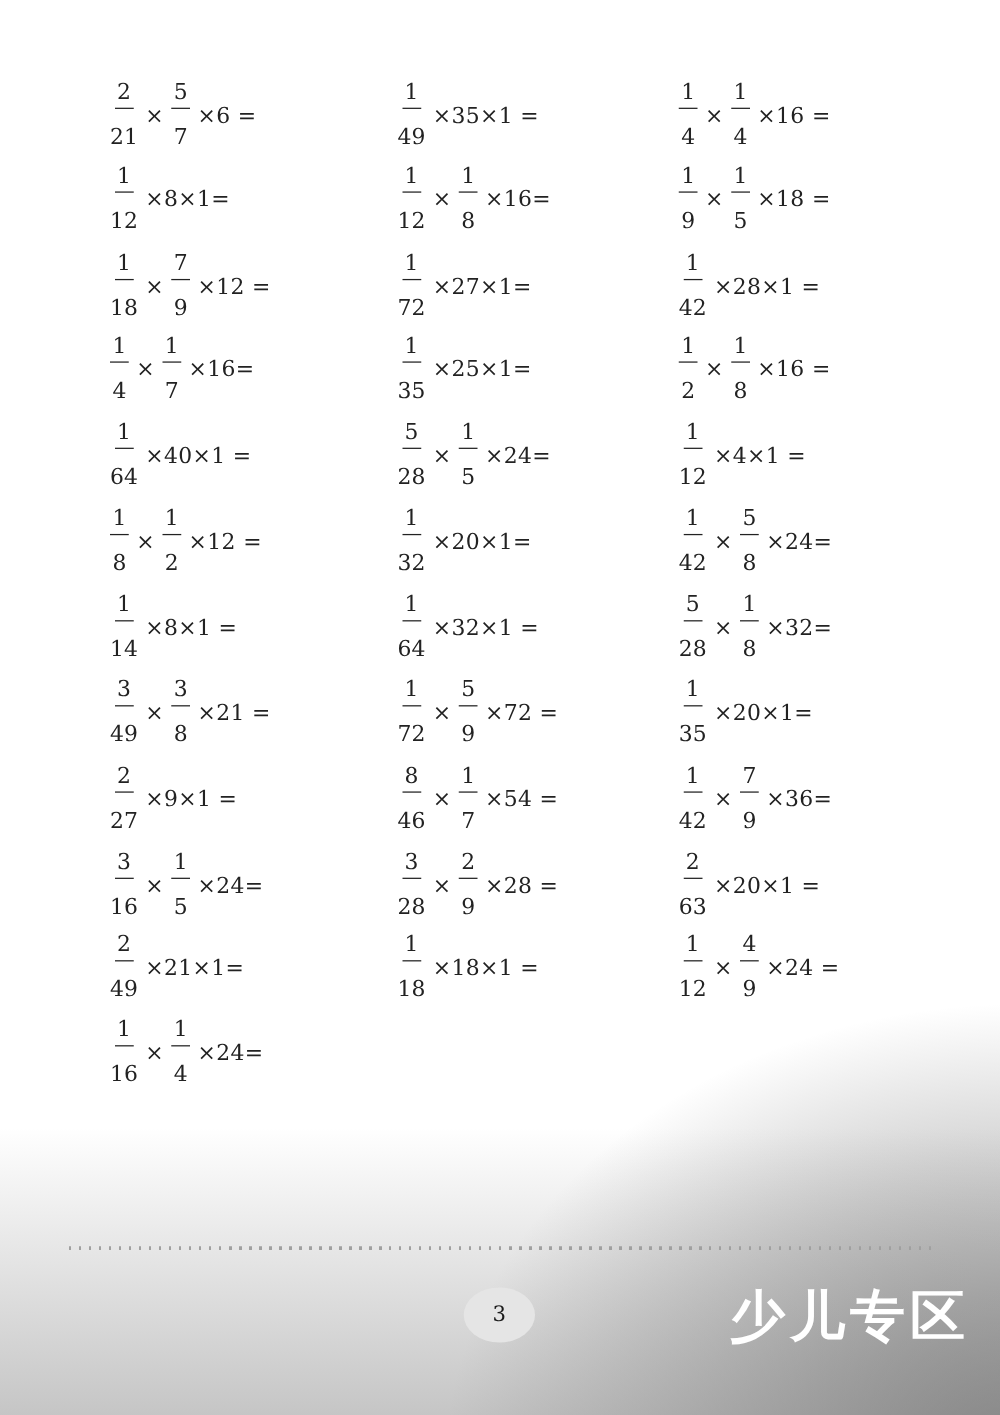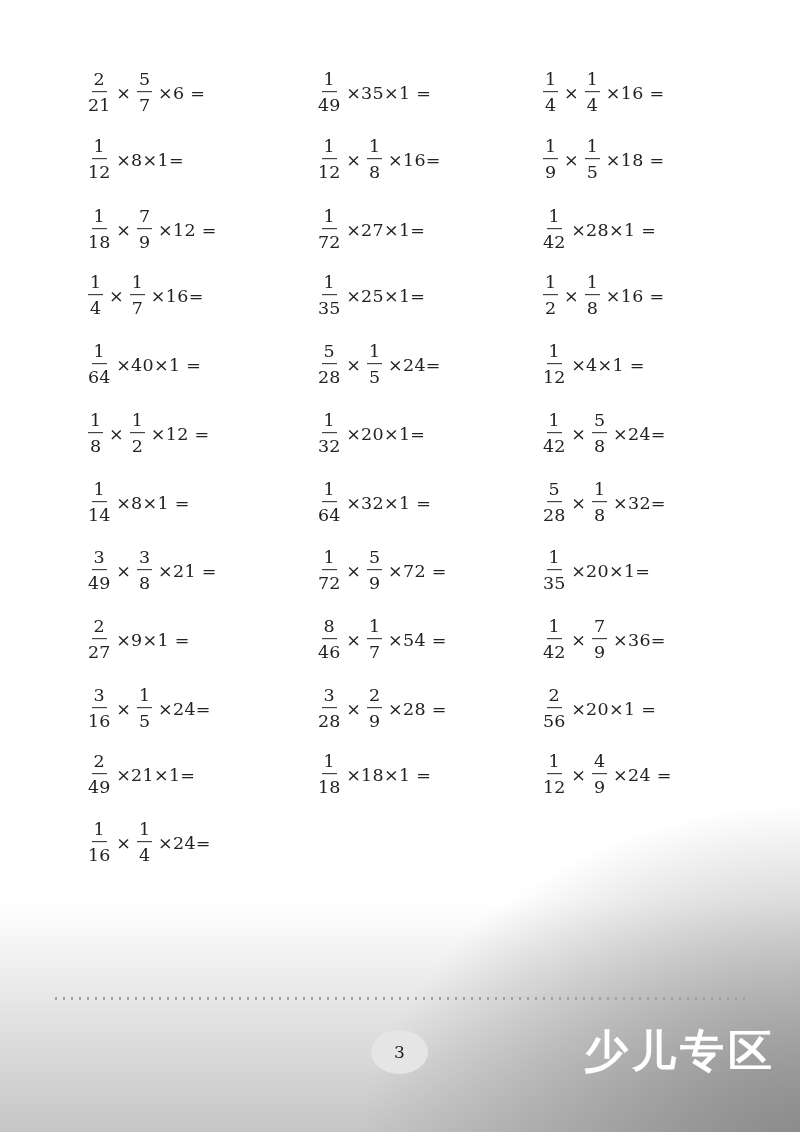--- a/index.html
+++ b/index.html
@@ -21,36 +21,36 @@
     transform:translateY(-50%);
     font-size:17.5px;
     color:#222222;
     white-space:nowrap;
   }
   .frac{
     display:inline-flex;flex-direction:column;align-items:center;
     line-height:1.12;
   }
   .num{padding:0 2px 1.5px;border-bottom:1.4px solid #222222;}
-  .den{padding-top:4px;}
+  .den{padding-top:14px;}
   .optext{white-space:pre;letter-spacing:.3px;}
   .divider{
     position:absolute;left:55px;top:997px;width:690px;height:3px;
     background:repeating-linear-gradient(90deg,#a0a0a0 0 2.2px,transparent 2.2px 8px);
   }
   .page-badge{
     position:absolute;left:371px;top:1030px;width:57px;height:44px;
     background:#e5e5e5;border-radius:50% 50%;
     display:flex;align-items:center;justify-content:center;
     font-size:17px;color:#1c1c1c;
   }
   .watermark{
     position:absolute;right:24px;top:1030px;
     text-align:left;color:#ffffff;
-    font-family:Liberation Mono, monospace;
+    font-family:Liberation Serif, serif;
     font-weight:bold;
   }
   .wm-brand{font-size:44px;line-height:1.1;letter-spacing:4px;}
   .wm-site{font-size:30px;line-height:1.1;letter-spacing:.5px;margin-top:4px;}
 </style>
 </head>
 <body>
 
 <div class="sheet">
 
@@ -339,21 +339,21 @@
         <span class="optext"> × </span>
         <span class="frac">
           <span class="num">2</span>
           <span class="den">9</span>
         </span>
         <span class="optext"> ×28 =</span>
       </div>
       <div class="cell" style="left: 543px; top: 709px;">
         <span class="frac">
           <span class="num">2</span>
-          <span class="den">56</span>
+          <span class="den">63</span>
         </span>
         <span class="optext"> ×20×1 =</span>
       </div>
       <div class="cell" style="left: 88px; top: 775px;">
         <span class="frac">
           <span class="num">2</span>
           <span class="den">49</span>
         </span>
         <span class="optext"> ×21×1=</span>
       </div>

